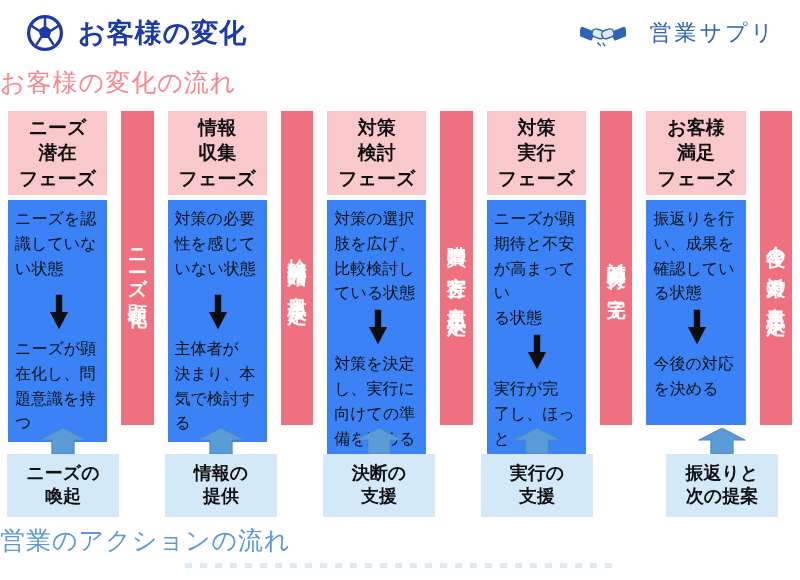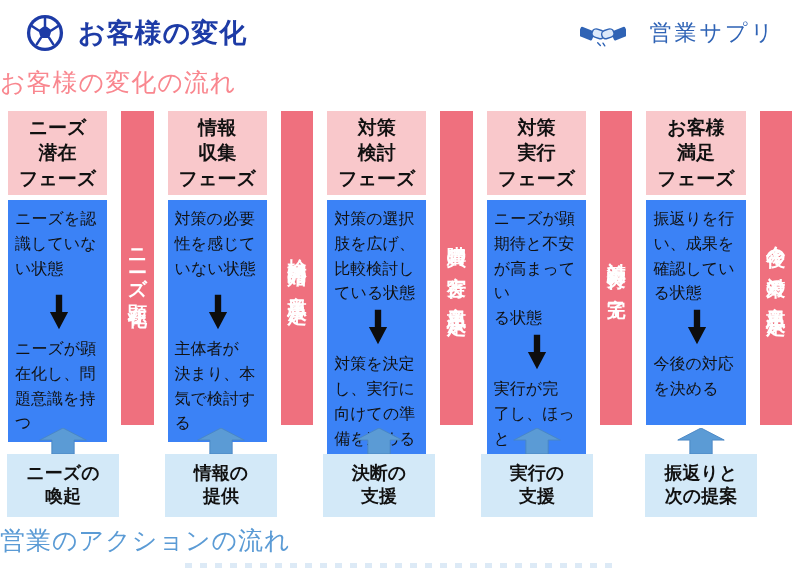--- a/index.html
+++ b/index.html
@@ -35,21 +35,21 @@
   .decision-band { width:36px; background:#ef707e; display:flex;
     align-items:center; justify-content:center; }
   .vtext { writing-mode:vertical-rl; text-orientation:upright;
     color:#ffffff; font-size:19px; font-weight:bold; letter-spacing:3px; }
 
   .actions { position:relative; height:88px; margin-top:3px; }
   .action-unit { position:absolute; top:0; width:112px; display:flex;
     flex-direction:column; align-items:center; }
   .action-unit.u0 { left:7px; } .action-unit.u1 { left:165px; }
   .action-unit.u2 { left:323px; } .action-unit.u3 { left:481px; }
-  .action-unit.u4 { left:645px; }
+  .action-unit.u4 { left:666px; }
   .up-arrow svg { width:48px; height:26px; display:block; }
   .action-box { width:100%; background:#d3e9f8; text-align:center;
     font-size:18px; font-weight:bold; line-height:1.3; color:#111;
     padding:8px 2px; white-space:pre-line; }
 
   .cutoff { width:430px; height:5px; margin:6px auto 0 auto; opacity:.35;
     background:repeating-linear-gradient(90deg,#9dc3e6 0 7px,transparent 7px 15px); }
 </style>
 </head>
 <body>

